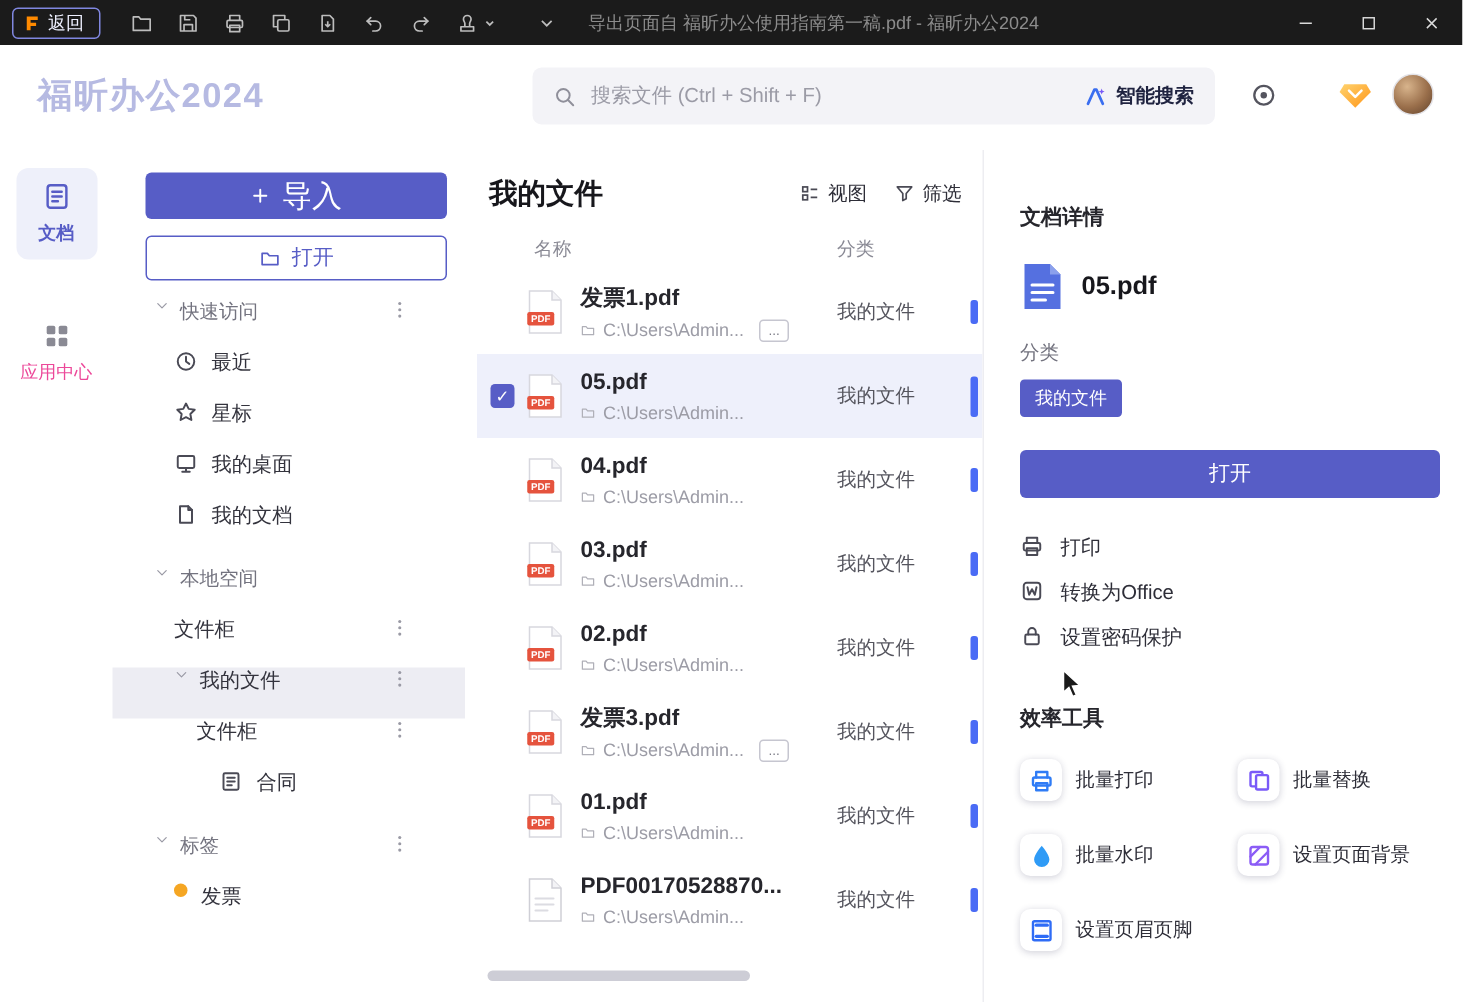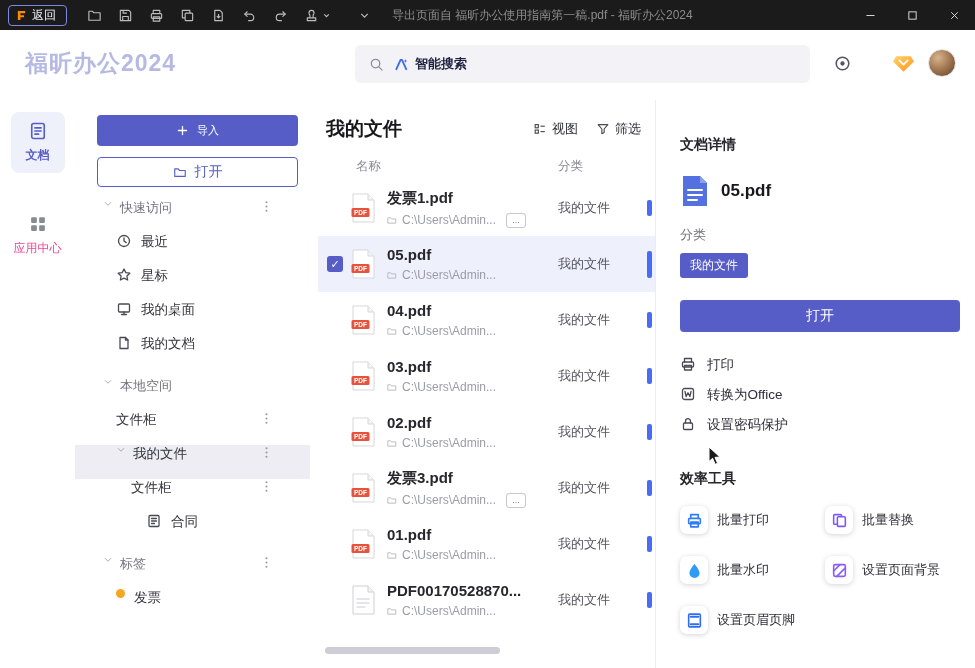--- a/index.html
+++ b/index.html
@@ -30,21 +30,21 @@
 
   
   .rail{position:absolute;top:100px;left:0;width:75px;bottom:0;background:#fff}
   .rail-item{width:54px;margin:12px auto 0;display:flex;flex-direction:column;align-items:center;gap:6px;padding:9px 0;border-radius:8px;font-size:12px;color:#ec4899;cursor:pointer}
   .rail-item.active{background:#eef0fa;color:#575dc6;font-weight:700}
   .rail-item + .rail-item{margin-top:32px}
   .rail-item .ric{display:flex}
 
   
   .sidebar{position:absolute;top:100px;left:75px;width:243px;bottom:0;background:#fff}
-  .btn-import{display:flex;align-items:center;justify-content:center;gap:8px;width:201px;height:31px;margin:15px 16px 0 22px;background:#575dc6;color:#fff;border:none;border-radius:4px;font-size:11px;cursor:pointer;font-family:inherit}
+  .btn-import{display:flex;align-items:center;justify-content:center;gap:8px;width:201px;height:31px;margin:15px 16px 0 22px;background:#575dc6;color:#fff;border:none;border-radius:4px;font-size:20px;cursor:pointer;font-family:inherit}
   .btn-open{display:flex;align-items:center;justify-content:center;gap:8px;width:201px;height:30px;margin:11px 0 0 22px;background:#fff;color:#575dc6;border:1px solid #575dc6;border-radius:4px;font-size:14px;cursor:pointer;font-family:inherit}
   .tree{margin-top:12px;font-size:13.5px}
   .tree-row{height:34px;display:flex;position:relative;cursor:pointer;color:#33333d;margin-right:8px}
   .tree-row.section{color:#73737f;font-size:13px;margin-top:8px}
   .tree-row .chev{color:#9a9aa5;margin-right:7px;display:flex}
   .tree-row .ico{color:#4a4a55;margin-right:9px;display:flex}
   .tree-row .dot{width:9px;height:9px;border-radius:50%;margin-right:9px;flex:none}
   .tree-row .more{position:absolute;right:36px;color:#9a9aa5;display:flex}
   .tree-row.selected{background:#ededf3}
 
@@ -184,20 +184,21 @@
 
   <div class="header">
     <div class="app-name">福昕办公2024</div>
     <div class="searchbar">
       <span class="sicon">
           <svg width="15" height="15" viewBox="0 0 16 16" fill="none" stroke="currentColor" stroke-width="1.4" stroke-linecap="round">
             <circle cx="7" cy="7" r="4.5"></circle>
             <path d="m10.5 10.5 3.5 3.5"></path>
           </svg>
         </span>
+      <span class="ph">搜索文件 (Ctrl + Shift + F)</span>
       <span class="smart">
         <span style="display:flex">
             <svg width="15" height="15" viewBox="0 0 16 16">
               <path d="M2.5 13 7 3h1.5L13 13" stroke="#3a6ef0" stroke-width="2" fill="none" stroke-linecap="round" stroke-linejoin="round"></path>
               <path d="m12.2 2.2.6 1.5 1.5.6-1.5.6-.6 1.5-.6-1.5-1.5-.6 1.5-.6z" fill="#7a5af8"></path>
             </svg>
           </span>
         <span>智能搜索</span>
       </span>
     </div>

